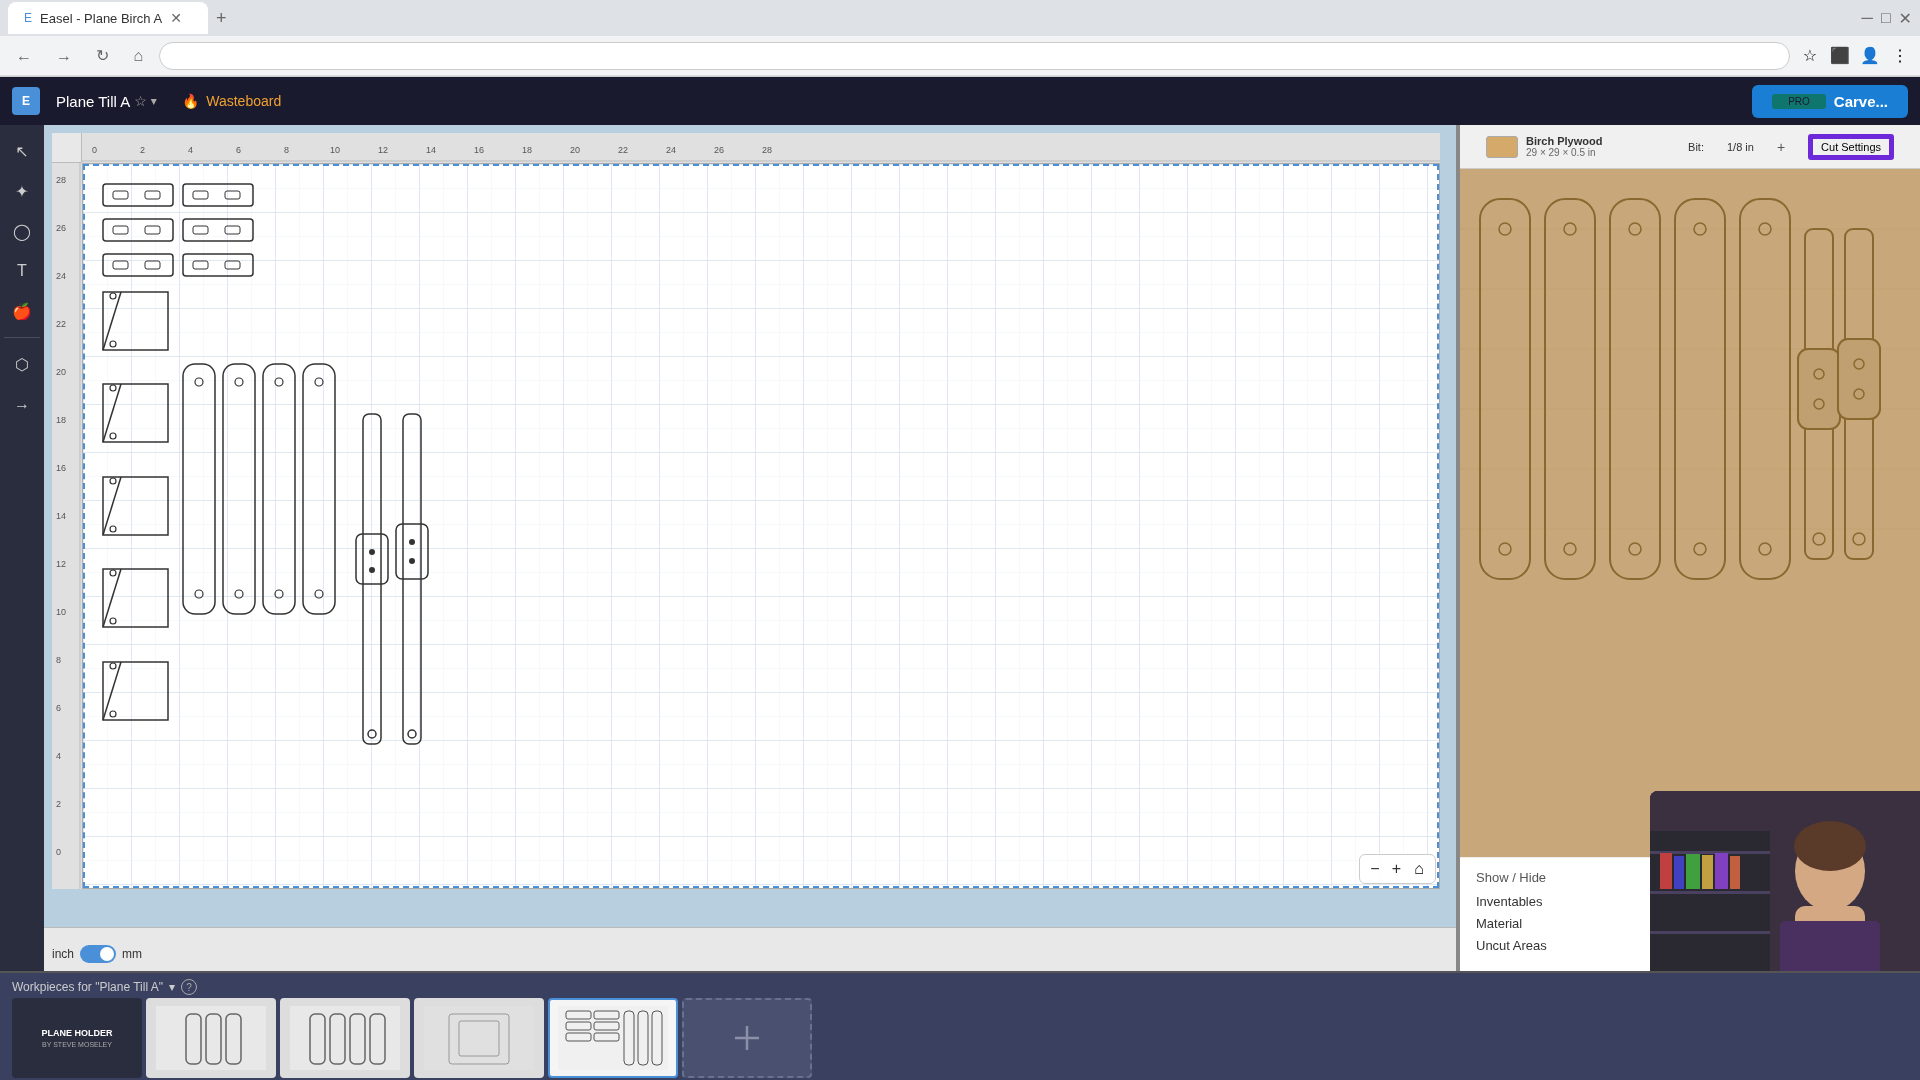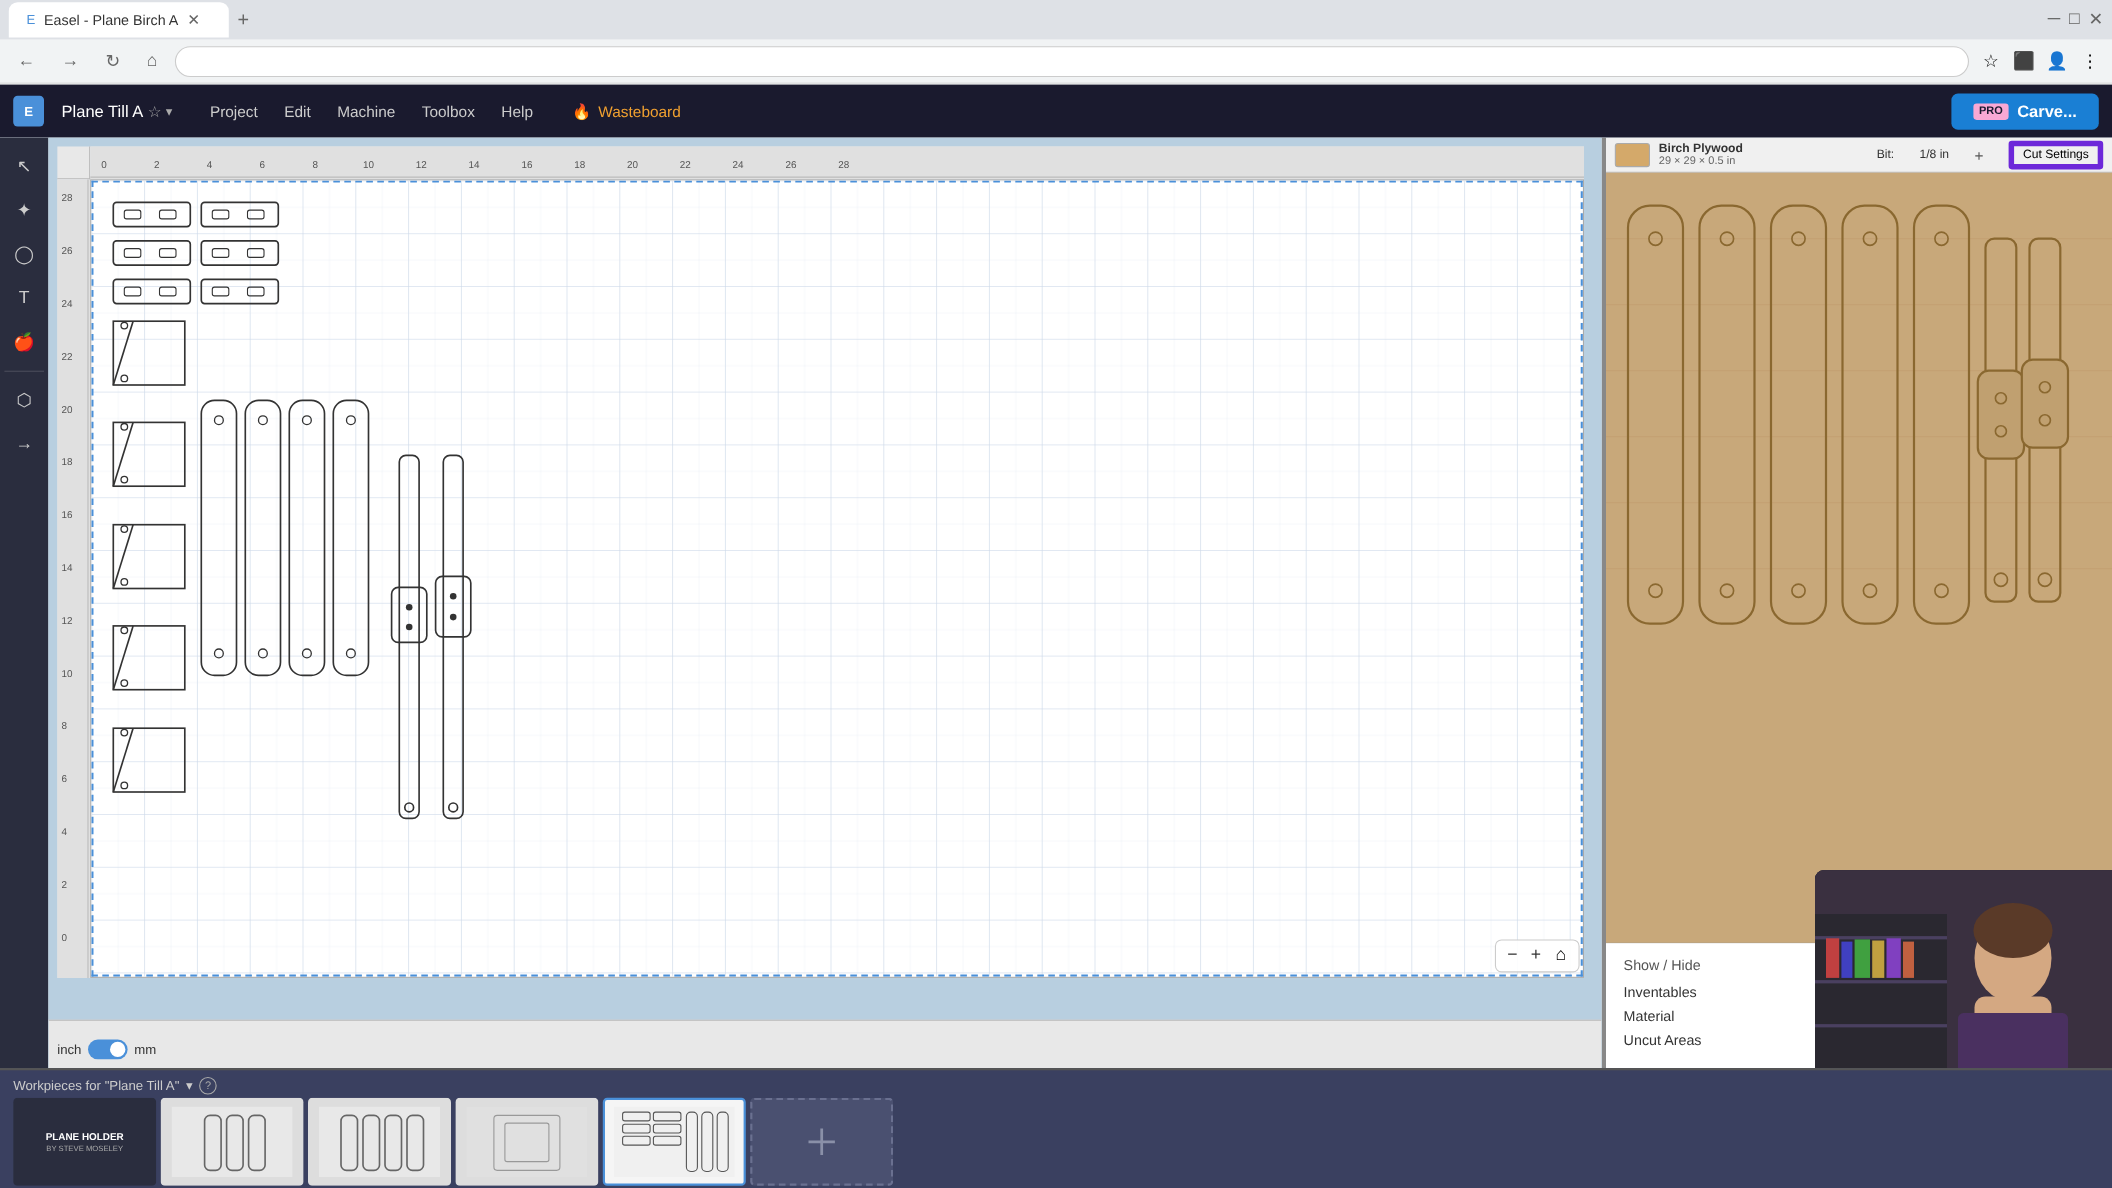--- a/index.html
+++ b/index.html
@@ -24,21 +24,21 @@
     .menubar { background: #1a1a2e; display: flex; align-items: center; height: 48px; padding: 0 12px; gap: 16px; }
     .app-logo { width: 28px; height: 28px; background: #4a90d9; border-radius: 4px; display: flex; align-items: center; justify-content: center; color: white; font-weight: bold; font-size: 12px; }
     .project-name { color: #fff; font-size: 15px; font-weight: 500; display: flex; align-items: center; gap: 4px; }
     .star-icon { color: #aaa; font-size: 14px; }
     .chevron-icon { color: #aaa; font-size: 12px; }
     .menu-items { display: flex; gap: 4px; margin-left: 8px; }
     .menu-item { color: #ccc; font-size: 14px; padding: 6px 10px; cursor: pointer; border-radius: 4px; }
     .inventables-btn { display: flex; align-items: center; gap: 6px; color: #f0a030; font-size: 14px; padding: 6px 10px; cursor: pointer; }
     .spacer { flex: 1; }
     .carve-btn { background: #1a7fd4; color: white; border: none; border-radius: 6px; padding: 8px 20px; font-size: 15px; font-weight: 600; cursor: pointer; display: flex; align-items: center; gap: 8px; }
-    .pro-badge { background: #f9a8d4; color: #1a1a2e; font-size: 10px; font-weight: bold; padding: 2px 5px; border-radius: 3px; }
+    .pro-badge { background: #0f766e; color: #1a1a2e; font-size: 10px; font-weight: normal; padding: 2px 16px; border-radius: 3px; }
 
     
     .main-content { display: flex; flex: 1; overflow: hidden; }
 
     
     .left-toolbar { width: 44px; background: #2a2d3e; display: flex; flex-direction: column; align-items: center; padding: 8px 0; gap: 4px; }
     .tool-btn { width: 36px; height: 36px; display: flex; align-items: center; justify-content: center; color: #ccc; cursor: pointer; border-radius: 4px; font-size: 16px; }
     .tool-separator { width: 80%; height: 1px; background: rgba(255,255,255,0.15); margin: 4px 0; }
 
     
@@ -132,27 +132,20 @@
 </div>
 
 <div class="app">
 
   <div class="menubar">
     <div class="app-logo">E</div>
     <div class="project-name">
       <span>Plane Till A</span>
       <span class="star-icon">☆</span>
       <span class="chevron-icon">▾</span>
-    </div>
-    <div class="menu-items">
-      <span class="menu-item">Project</span>
-      <span class="menu-item">Edit</span>
-      <span class="menu-item">Machine</span>
-      <span class="menu-item">Toolbox</span>
-      <span class="menu-item">Help</span>
     </div>
     <div class="inventables-btn">
       <span>🔥</span>
       <span>Wasteboard</span>
     </div>
     <div class="spacer"></div>
     <button class="carve-btn">
       <span class="pro-badge">PRO</span>
       <span>Carve...</span>
     </button>
@@ -333,21 +326,21 @@
           </div>
           <span>mm</span>
         </div>
       </div>
     </div>
 
     <div class="panel-divider-v"></div>
 
     <div class="right-preview">
 
-      <div style="height:32px;background:#f0f0f0;border-bottom:1px solid #ccc;display:flex;align-items:center;padding:0 8px;gap:8px;">
+      <div style="height:44px;background:#f0f0f0;border-bottom:1px solid #ccc;display:flex;align-items:center;padding:0 26px;gap:8px;">
         <div style="width:32px;height:22px;background:#d4a96a;border:1px solid #aaa;border-radius:3px;"></div>
         <div>
           <div style="font-size:11px;color:#333;font-weight:600;">Birch Plywood</div>
           <div style="font-size:10px;color:#666;">29 × 29 × 0.5 in</div>
         </div>
         <div style="margin-left:auto;font-size:11px;color:#333;display:flex;align-items:center;gap:23px;">
           <span>Bit:</span>
           <span>1/8 in</span>
           <span style="font-size:14px;color:#555;cursor:pointer;">+</span>
           <button style="background:#f0f0f0;border:5px solid #6d28d9;border-radius:3px;padding:2px 8px;font-size:11px;cursor:pointer;">Cut Settings</button>

